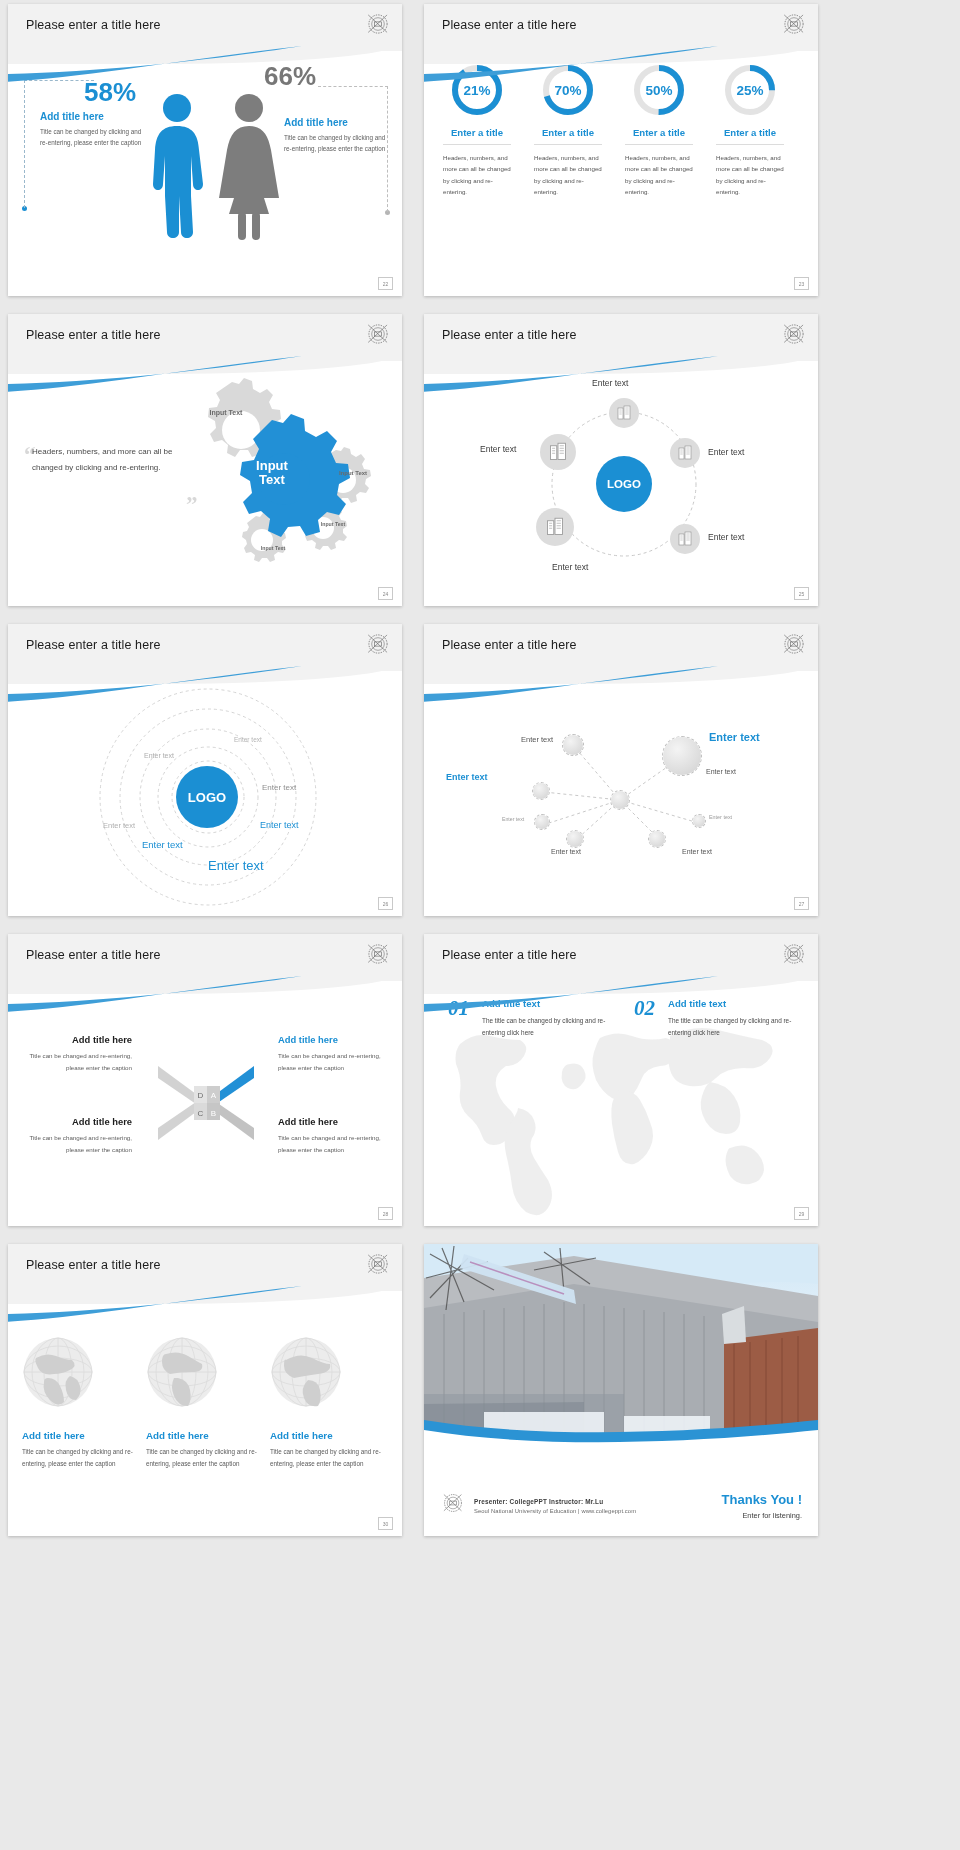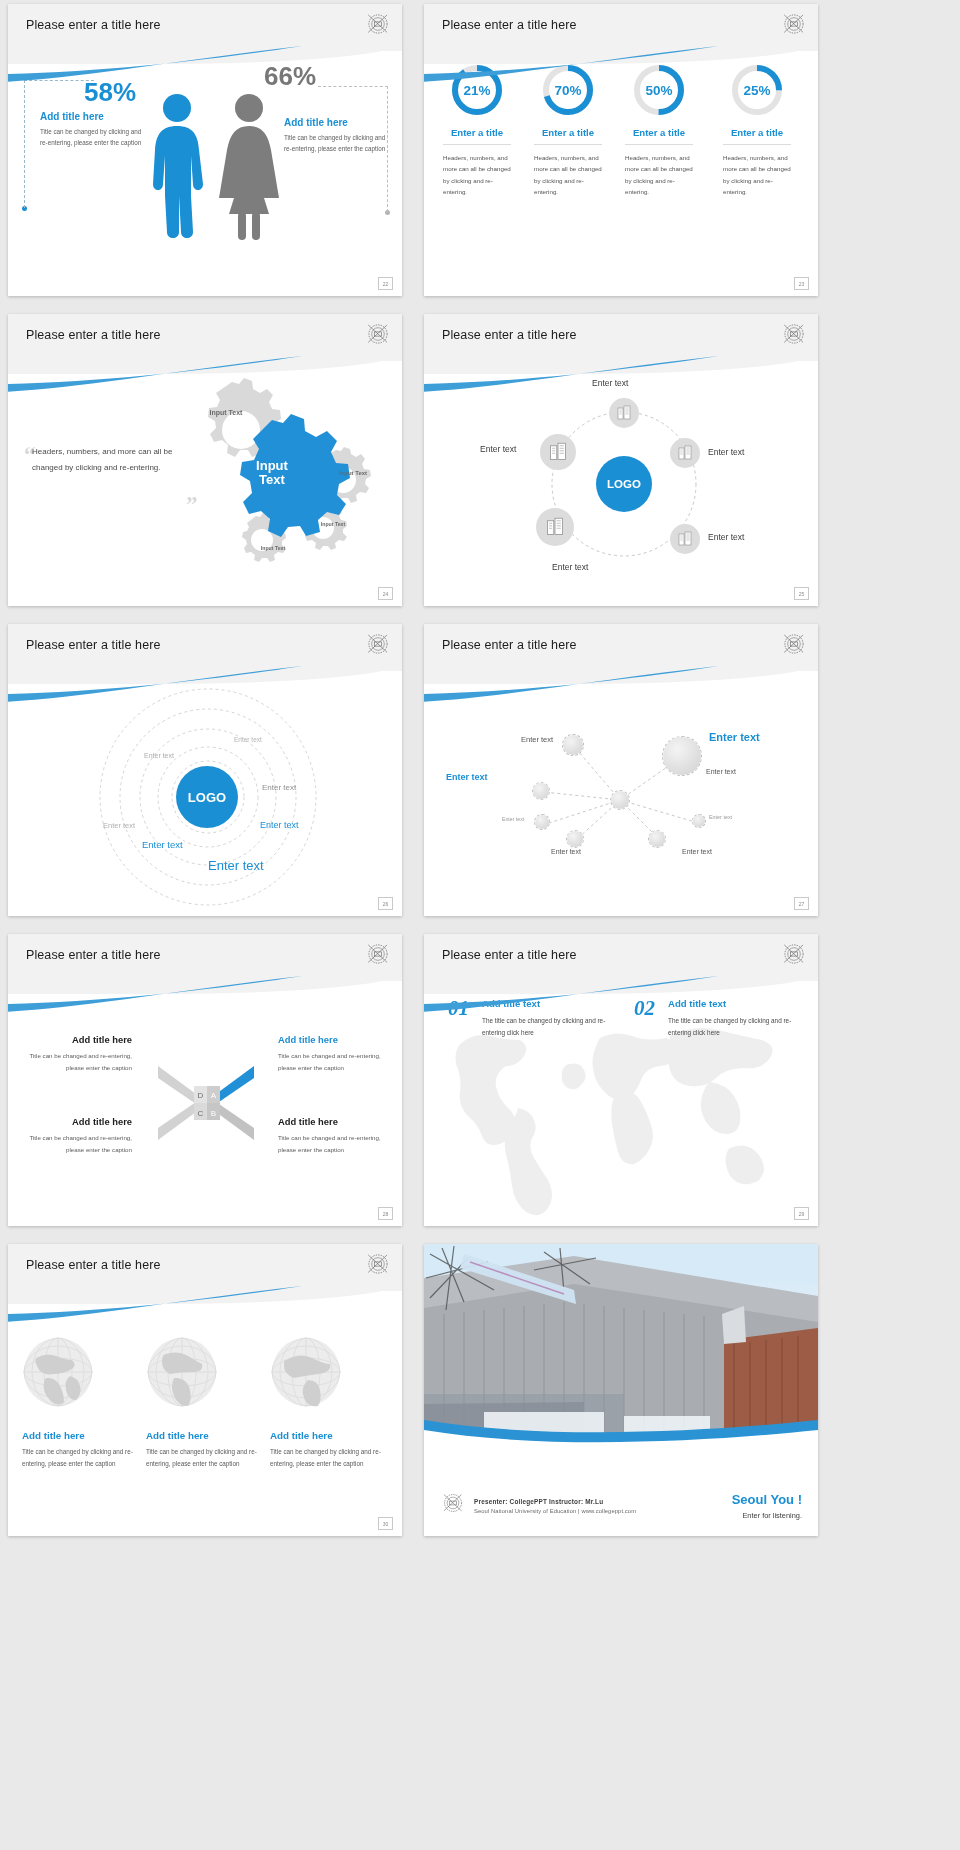--- a/index.html
+++ b/index.html
@@ -197,21 +197,21 @@
           <circle cx="28" cy="28" r="22" fill="none" stroke="#e3e3e3" stroke-width="6"></circle>
           <circle cx="28" cy="28" r="22" fill="none" stroke="#1b8fd3" stroke-width="6" stroke-dasharray="69.1 193.5" stroke-linecap="butt" transform="rotate(-90 28 28)"></circle>
         </svg>
         <span>50%</span>
       </div>
       <h4>Enter a title</h4>
       <div class="rule"></div>
       <p>Headers, numbers, and more can all be changed by clicking and re-entering.</p>
     </div>
 
-    <div class="dn" style="left:290px;">
+    <div class="dn" style="left:283px;">
       <div class="dring">
         <svg width="56" height="56" viewBox="0 0 56 56">
           <circle cx="28" cy="28" r="22" fill="none" stroke="#e3e3e3" stroke-width="6"></circle>
           <circle cx="28" cy="28" r="22" fill="none" stroke="#1b8fd3" stroke-width="6" stroke-dasharray="34.6 228 " stroke-linecap="butt" transform="rotate(-90 28 28)"></circle>
         </svg>
         <span>25%</span>
       </div>
       <h4>Enter a title</h4>
       <div class="rule"></div>
       <p>Headers, numbers, and more can all be changed by clicking and re-entering.</p>
@@ -679,19 +679,19 @@
       <circle cx="20" cy="20" r="9" fill="none" stroke="#3a3a3a" stroke-width=".7"></circle>
       <rect x="15" y="17" width="10" height="6" fill="none" stroke="#3a3a3a" stroke-width=".8"></rect>
       <path d="M6 7 L33 32 M33 7 L6 32" stroke="#3a3a3a" stroke-width=".8" fill="none"></path>
     </svg>
     <div class="ftr">
       <div class="l1">Presenter: CollegePPT   Instructor: Mr.Lu</div>
       <div class="l2">Seoul National University of Education  |  www.collegeppt.com</div>
     </div>
 
     <div class="thx">
-      <h3>Seoul You !</h3>
+      <h3>Thanks You !</h3>
       <p>Enter for listening.</p>
     </div>
   </div>
   </div>
 
 </div>
 
 </body></html>

